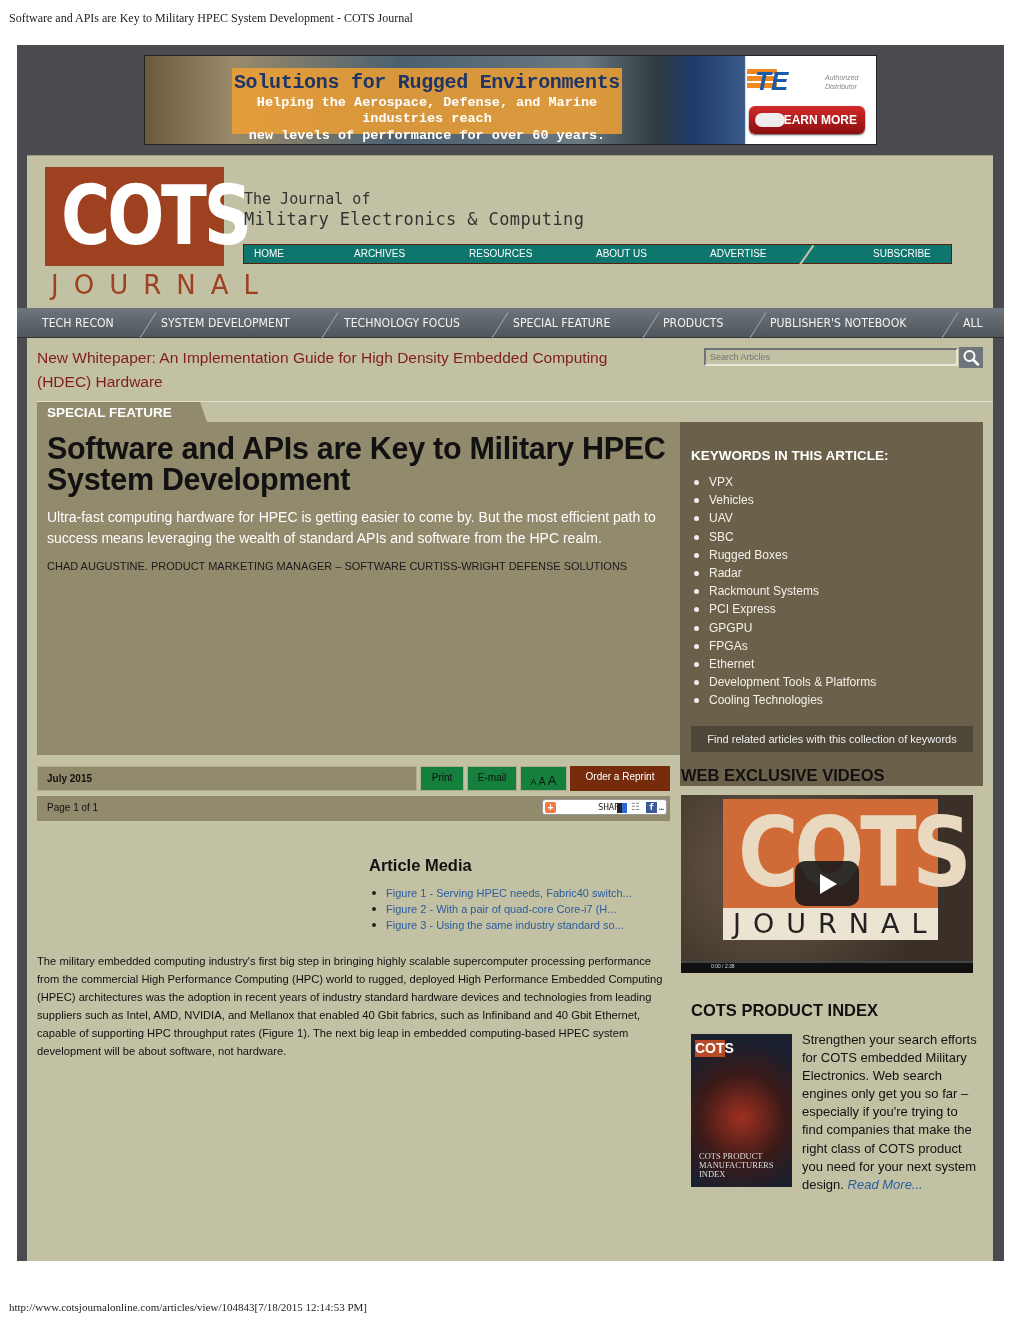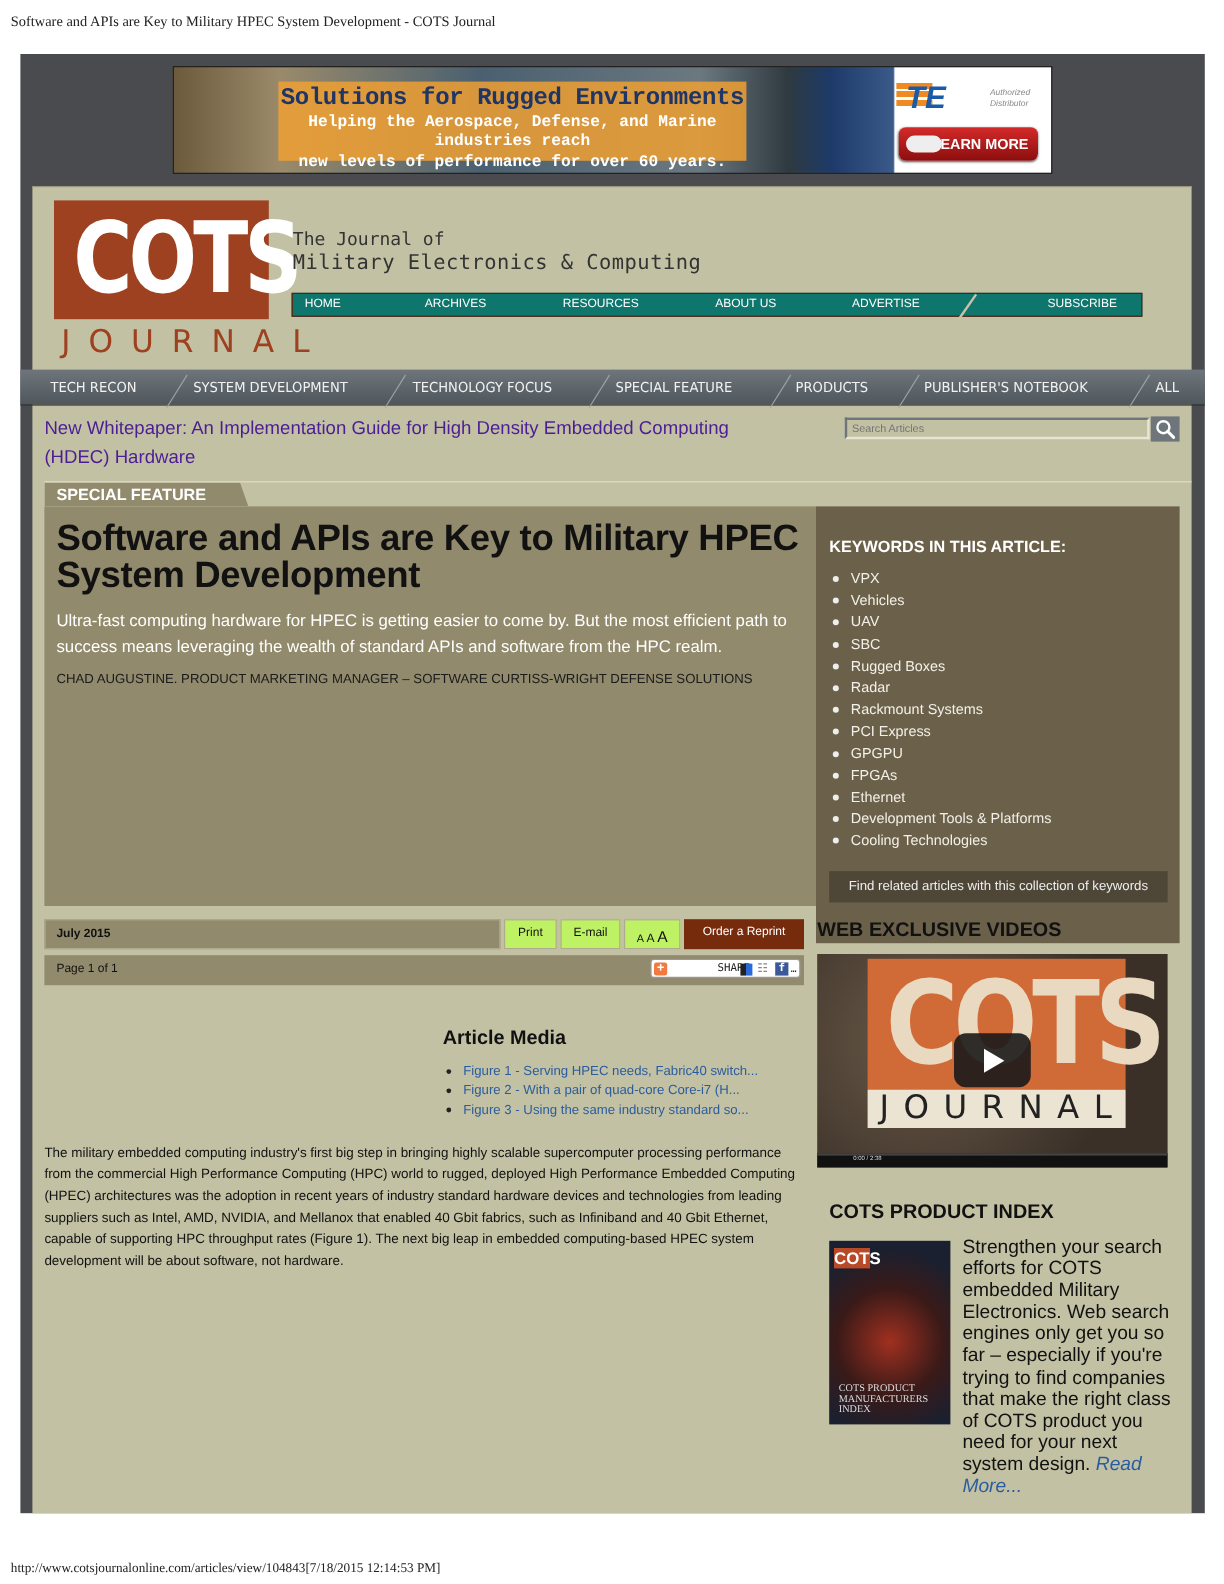--- a/index.html
+++ b/index.html
@@ -32,21 +32,21 @@
   .tagline .l2 { font-size: 17px; letter-spacing: 0.4px; }
 
   .topnav { position: absolute; left: 216px; top: 88px; width: 709px; height: 20px; background: #0f766e; border: 1px solid #5a200a; }
   .topnav a { position: absolute; top: 3px; font-size: 10px; color: #fff; text-decoration: none; }
   .topnav .slash { position: absolute; left: 561px; top: -2px; width: 2px; height: 26px; background: #c8c2a8; transform: rotate(35deg); }
 
   .secnav { position: absolute; left: 17px; top: 308px; width: 987px; height: 30px; background: linear-gradient(#6e767c, #4f575d); border-bottom: 1px solid #2e3336; }
   .secnav a { position: absolute; top: 8px; font-family: "DejaVu Sans", sans-serif; font-size: 11.5px; color: #f2f2f2; text-decoration: none; transform: scaleX(0.95); transform-origin: left; }
   .secnav .sep { position: absolute; top: 2px; width: 1px; height: 32px; background: #9aa2a8; transform: rotate(32deg); }
 
-  .whitepaper { position: absolute; left: 10px; top: 190px; width: 610px; font-size: 15.5px; line-height: 24px; color: #4c1d95; text-decoration: none; }
+  .whitepaper { position: absolute; left: 10px; top: 190px; width: 610px; font-size: 15.5px; line-height: 24px; color: #7f1d1d; text-decoration: none; }
   .search-box { position: absolute; left: 677px; top: 192px; width: 254px; height: 18px; background: #c3c1a4; border: 2px solid #6e767c; border-right-color: #e8e6d8; border-bottom-color: #e8e6d8; font-size: 9px; color: #888; padding: 2px 4px; font-family: "Liberation Sans", sans-serif; }
   .search-btn { position: absolute; left: 932px; top: 191px; width: 24px; height: 21px; background: #6e767c; color: #fff; }
 
   .sf-line { position: absolute; left: 10px; top: 245px; width: 956px; height: 1px; background: #e0ddc8; }
   .sf-tab { position: absolute; left: 10px; top: 246px; width: 170px; height: 20px; background: #928a6c; clip-path: polygon(0 0, 163px 0, 170px 20px, 0 20px); }
   .sf-tab span { position: absolute; left: 10px; top: 3px; font-weight: bold; font-size: 13.5px; color: #fff; }
 
   .article-head { position: absolute; left: 10px; top: 266px; width: 643px; height: 333px; background: #928a6c; }
   .art-title { position: absolute; left: 10px; top: 11px; width: 620px; font-size: 30.5px; line-height: 31px; color: #111; letter-spacing: -0.3px; }
   .art-deck { position: absolute; left: 10px; top: 85px; width: 630px; font-size: 14px; line-height: 21px; color: #fff; }
@@ -54,21 +54,21 @@
 
   .kw-panel { position: absolute; left: 653px; top: 266px; width: 303px; height: 364px; background: #6b6049; }
   .kw-title { position: absolute; left: 11px; top: 26px; font-weight: bold; font-size: 13.5px; color: #fff; }
   .kw-list { position: absolute; left: 11px; top: 51px; list-style: none; }
   .kw-list li { position: relative; padding-left: 18px; font-size: 12px; line-height: 18.2px; color: #f2f0e8; }
   .kw-list li::before { content: ""; position: absolute; left: 3px; top: 7px; width: 5px; height: 5px; border-radius: 50%; background: #eee; }
   .kw-find { position: absolute; left: 11px; top: 304px; width: 282px; height: 26px; background: #4e4637; color: #eee; font-size: 11px; line-height: 26px; text-align: center; }
 
   .toolbar { position: absolute; left: 10px; top: 610px; width: 380px; height: 25px; background: #928a6c; border: 1px solid #b0ab90; }
   .toolbar .date { position: absolute; left: 9px; top: 6px; font-weight: bold; font-size: 10px; color: #111; }
-  .tb-btn { position: absolute; top: 610px; height: 25px; background: #bef264; border: 1px solid #b0ab90; color: #111; font-size: 10px; text-align: center; line-height: 22px; }
+  .tb-btn { position: absolute; top: 610px; height: 25px; background: #15803d; border: 1px solid #b0ab90; color: #111; font-size: 10px; text-align: center; line-height: 22px; }
   .tb-reprint { position: absolute; left: 543px; top: 610px; width: 100px; height: 25px; background: #772b0d; color: #fff; font-size: 10px; text-align: center; line-height: 22px; }
   .pagebar { position: absolute; left: 10px; top: 640px; width: 633px; height: 25px; background: #928a6c; }
   .pagebar .pg { position: absolute; left: 10px; top: 6px; font-size: 10px; color: #111; }
   .share { position: absolute; left: 505px; top: 3px; width: 125px; height: 16px; background: #fff; border: 1px solid #999; border-radius: 3px; font-family: "DejaVu Sans Mono", monospace; font-size: 9px; color: #222; }
   .share .plus { position: absolute; left: 2px; top: 2px; width: 11px; height: 11px; background: #f07a40; border-radius: 2px; color: #fff; font-size: 10px; line-height: 10px; text-align: center; font-weight: bold; }
   .share .txt { position: absolute; left: 21px; top: 2px; margin-left: 34px; }
   .share .del { position: absolute; left: 74px; top: 3px; width: 10px; height: 10px; background: linear-gradient(90deg, #222 50%, #2a6ad8 50%); }
   .share .dg { position: absolute; left: 88px; top: 1px; font-size: 10px; color: #888; }
   .share .fb { position: absolute; left: 103px; top: 2px; width: 11px; height: 11px; background: #3b5998; color: #fff; font-size: 9px; line-height: 11px; text-align: center; font-weight: bold; }
   .share .more { position: absolute; left: 116px; top: 3px; font-size: 8px; }
@@ -89,21 +89,21 @@
   .vid-play { position: absolute; left: 114px; top: 66px; width: 64px; height: 45px; border-radius: 10px; background: rgba(25,25,25,0.9); }
   .vid-play::after { content: ""; position: absolute; left: 25px; top: 13px; border-left: 17px solid #fff; border-top: 10px solid transparent; border-bottom: 10px solid transparent; }
   .vid-bar { position: absolute; left: 0; top: 166px; width: 292px; height: 12px; background: #111; }
   .vid-bar .prog { position: absolute; left: 0; top: 0; width: 292px; height: 2px; background: #444; }
   .vid-bar .time { position: absolute; left: 30px; top: 2px; font-size: 5px; color: #ddd; }
 
   .pi-title { position: absolute; left: 664px; top: 845px; font-weight: bold; font-size: 16.5px; color: #111; }
   .pi-cover { position: absolute; left: 664px; top: 878px; width: 101px; height: 153px; background: radial-gradient(circle at 50% 55%, #a03020, #3a1a18 45%, #1a2030 80%); overflow: hidden; }
   .pi-cover .cl { position: absolute; left: 4px; top: 6px; width: 30px; height: 17px; background: #b84a28; color: #fff; font-weight: bold; font-size: 14px; line-height: 17px; text-align: center; }
   .pi-cover .ct { position: absolute; left: 8px; top: 118px; font-family: "Liberation Serif", serif; font-size: 8.5px; line-height: 9px; color: #ddd; }
-  .pi-text { position: absolute; left: 775px; top: 875px; width: 180px; font-size: 16px; line-height: 18.1px; color: #111; }
+  .pi-text { position: absolute; left: 775px; top: 875px; width: 180px; font-size: 13px; line-height: 18.1px; color: #111; }
   .pi-text a { color: #2a5d9e; font-style: italic; text-decoration: none; }
 </style>
 </head>
 <body>
 
 <div class="page-title-bar">Software and APIs are Key to Military HPEC System Development - COTS Journal</div>
 
 <div class="frame"></div>
 
 <div class="banner">

